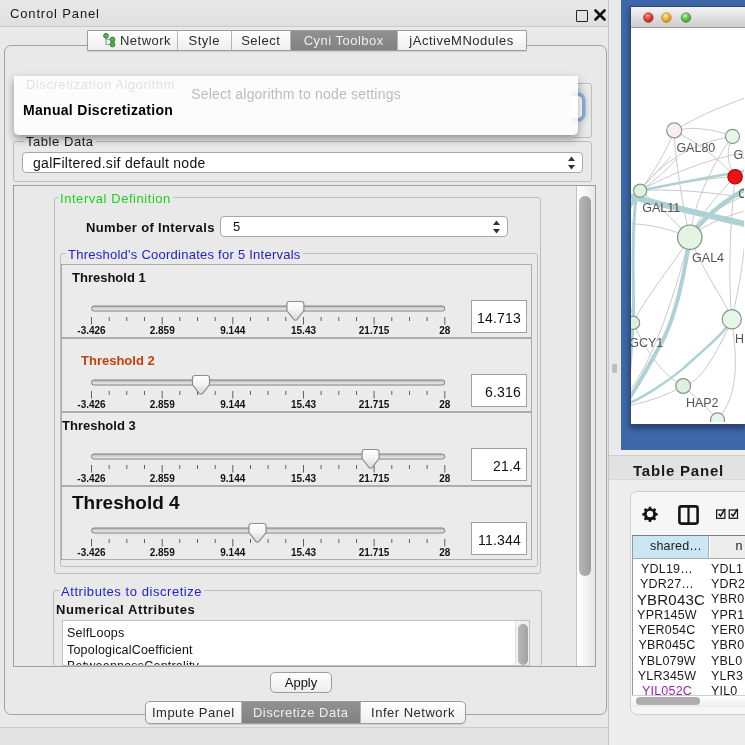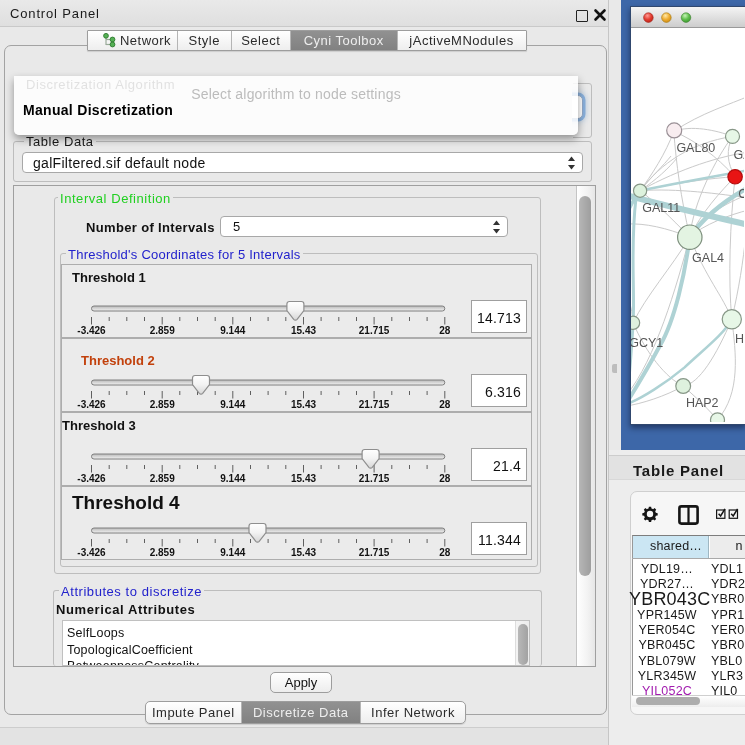--- a/index.html
+++ b/index.html
@@ -417,21 +417,21 @@
 <div style="position:absolute;left:709.5px;top:536px;width:35.5px;height:21.5px;background:#ececec;font-size:12.5px;color:#1a1a1a;line-height:21px;"><span style="margin-left:26px;">n</span></div>
 <div style="position:absolute;left:631.5px;top:557.5px;width:114px;height:1px;background:#a9a9a9;"></div>
 
 <div style="position:absolute;left:632px;top:561.5px;width:113px;height:15.35px;">
       <div style="position:absolute;left:-3px;top:0;width:76px;text-align:center;font-size:12.5px;letter-spacing:0.2px;color:#1a1a1a;line-height:15.35px;">YDL19…</div>
       <div style="position:absolute;left:79px;top:0;width:40px;font-size:12.5px;letter-spacing:0.2px;color:#1a1a1a;line-height:15.35px;">YDL1</div>
     </div><div style="position:absolute;left:632px;top:576.9px;width:126px;height:15.35px;">
       <div style="position:absolute;left:-3px;top:0;width:76px;text-align:center;font-size:12.5px;letter-spacing:0.2px;color:#1a1a1a;line-height:15.35px;">YDR27…</div>
       <div style="position:absolute;left:79px;top:0;width:40px;font-size:12.5px;letter-spacing:0.2px;color:#1a1a1a;line-height:15.35px;">YDR2</div>
     </div><div style="position:absolute;left:632px;top:592.2px;width:113px;height:15.35px;">
-      <div style="position:absolute;left:-3px;top:0;width:76px;text-align:left;font-size:18px;letter-spacing:0.2px;color:#1a1a1a;line-height:15.35px;">YBR043C</div>
+      <div style="position:absolute;left:-3px;top:0;width:76px;text-align:right;font-size:15px;letter-spacing:0.2px;color:#1a1a1a;line-height:15.35px;">YBR043C</div>
       <div style="position:absolute;left:79px;top:0;width:40px;font-size:12.5px;letter-spacing:0.2px;color:#1a1a1a;line-height:15.35px;">YBR0</div>
     </div><div style="position:absolute;left:632px;top:607.5px;width:113px;height:15.35px;">
       <div style="position:absolute;left:-3px;top:0;width:76px;text-align:center;font-size:12.5px;letter-spacing:0.2px;color:#1a1a1a;line-height:15.35px;">YPR145W</div>
       <div style="position:absolute;left:79px;top:0;width:40px;font-size:12.5px;letter-spacing:0.2px;color:#1a1a1a;line-height:15.35px;">YPR1</div>
     </div><div style="position:absolute;left:632px;top:622.9px;width:113px;height:15.35px;">
       <div style="position:absolute;left:-3px;top:0;width:76px;text-align:center;font-size:12.5px;letter-spacing:0.2px;color:#1a1a1a;line-height:15.35px;">YER054C</div>
       <div style="position:absolute;left:79px;top:0;width:40px;font-size:12.5px;letter-spacing:0.2px;color:#1a1a1a;line-height:15.35px;">YER0</div>
     </div><div style="position:absolute;left:632px;top:638.2px;width:113px;height:15.35px;">
       <div style="position:absolute;left:-3px;top:0;width:76px;text-align:center;font-size:12.5px;letter-spacing:0.2px;color:#1a1a1a;line-height:15.35px;">YBR045C</div>
       <div style="position:absolute;left:79px;top:0;width:40px;font-size:12.5px;letter-spacing:0.2px;color:#1a1a1a;line-height:15.35px;">YBR0</div>

